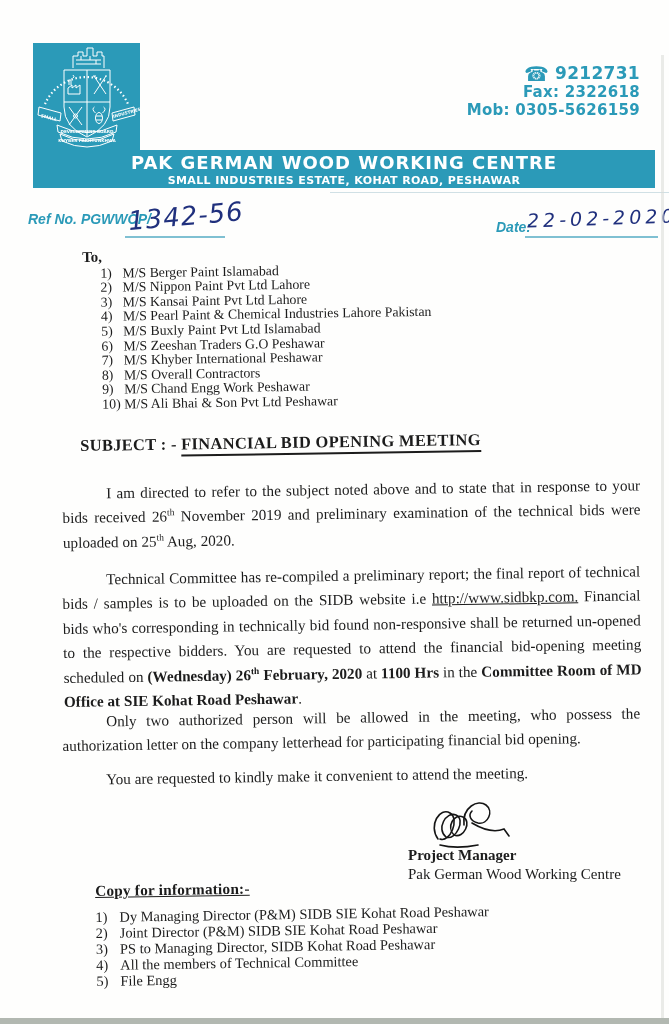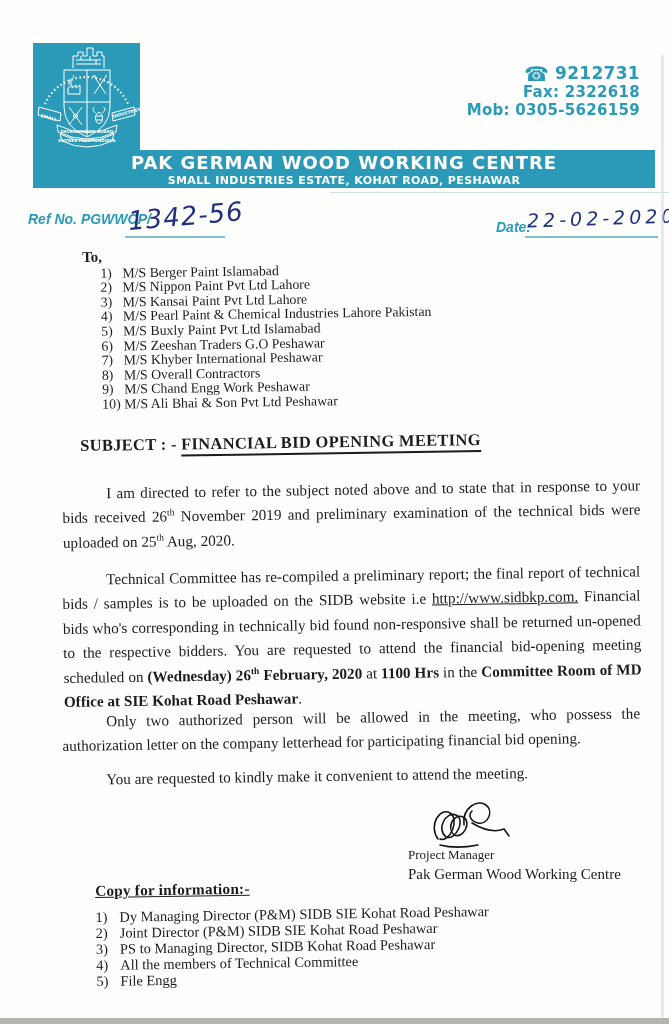--- a/index.html
+++ b/index.html
@@ -51,21 +51,21 @@
   .para{
     position:absolute;left:62px;width:578px;margin:0;
     font-size:15.2px;line-height:24.4px;text-align:justify;text-indent:44px;
   }
   .para.last{text-align:left;}
   .para .b{font-weight:bold;}
   .para .u{text-decoration:underline;}
   sup{font-size:.62em;line-height:0;vertical-align:super;}
   
   .sig-scribble{position:absolute;left:420px;top:799px;width:100px;height:55px;}
-  .sig-title{position:absolute;left:408px;top:847px;font-weight:normal;font-size:13px;}
+  .sig-title{position:absolute;left:408px;top:847px;font-weight:bold;font-size:15px;}
   .sig-org{position:absolute;left:408px;top:866px;font-size:15px;}
   
   .copy-block{position:absolute;left:95px;top:883px;font-size:14.4px;line-height:15.9px;}
   .copy-heading{font-weight:bold;font-size:15.3px;text-decoration:underline;margin-bottom:11px;letter-spacing:.2px;}
   .copy-list .num{width:24px;}
   
   .edge-bottom{position:absolute;left:0;right:0;bottom:0;height:6px;background:#b2b8b1;}
   .edge-right{position:absolute;right:5px;top:55px;bottom:6px;width:3px;background:#d8dbd7;opacity:.55;}
 </style>
 </head>

